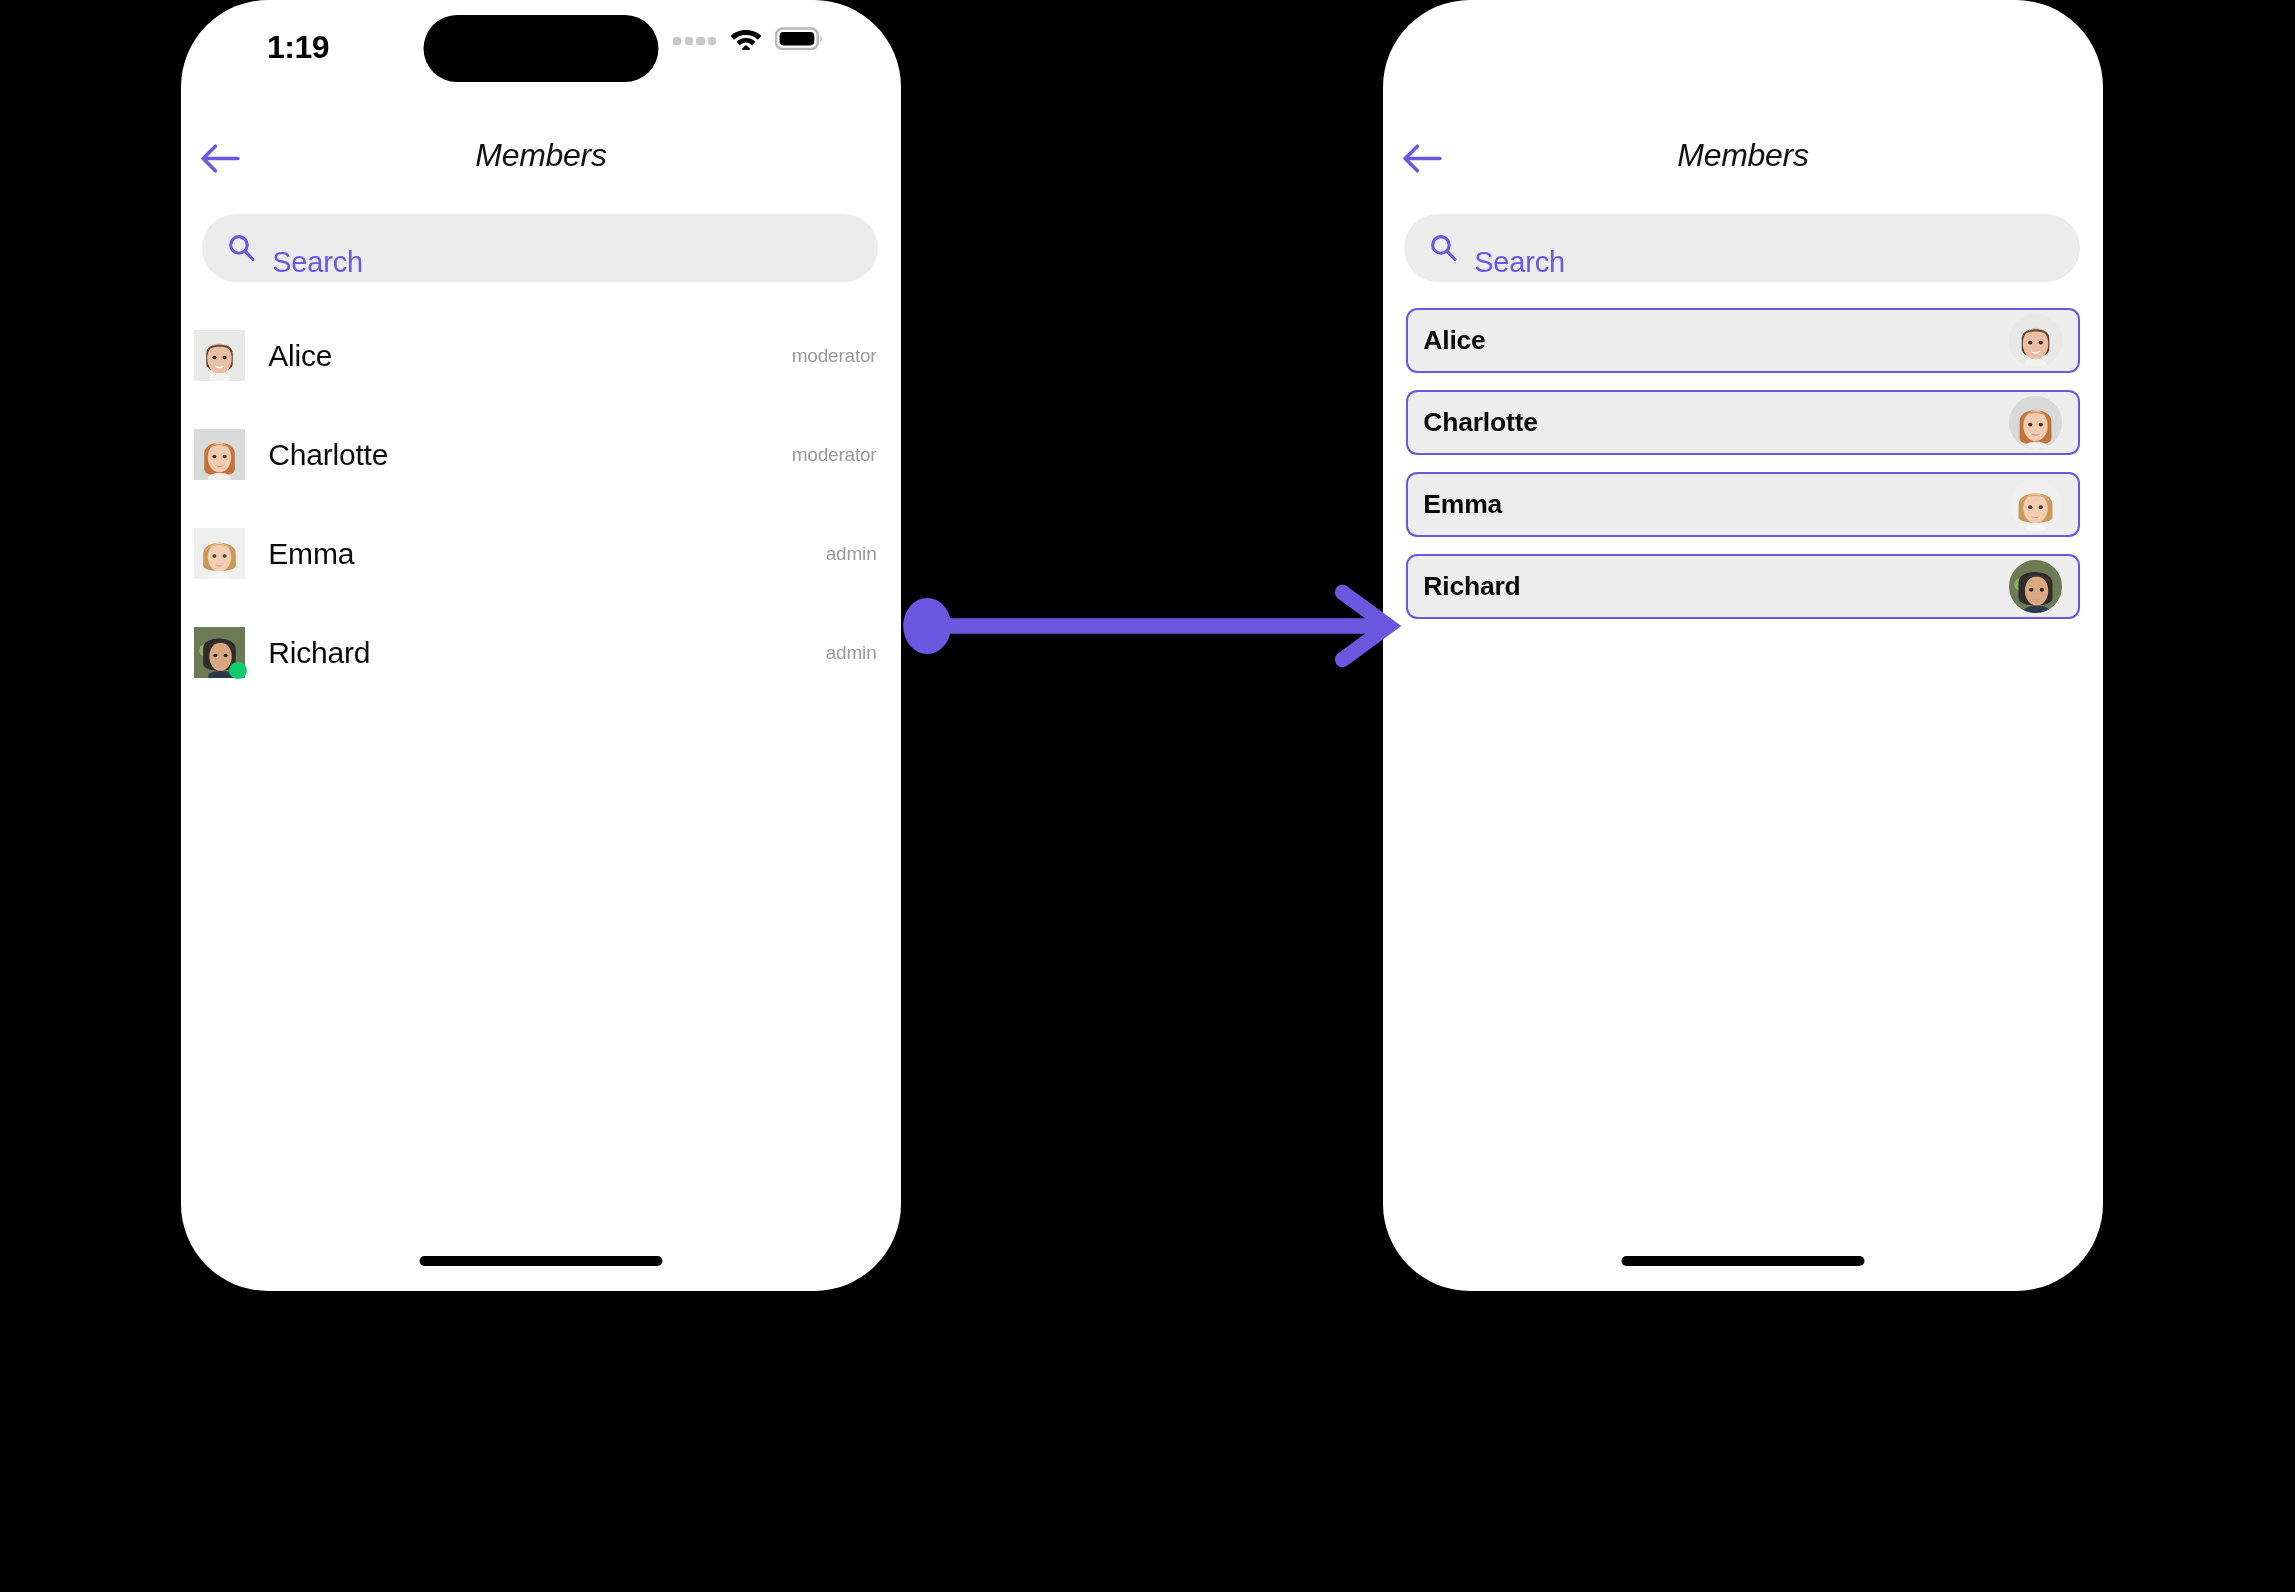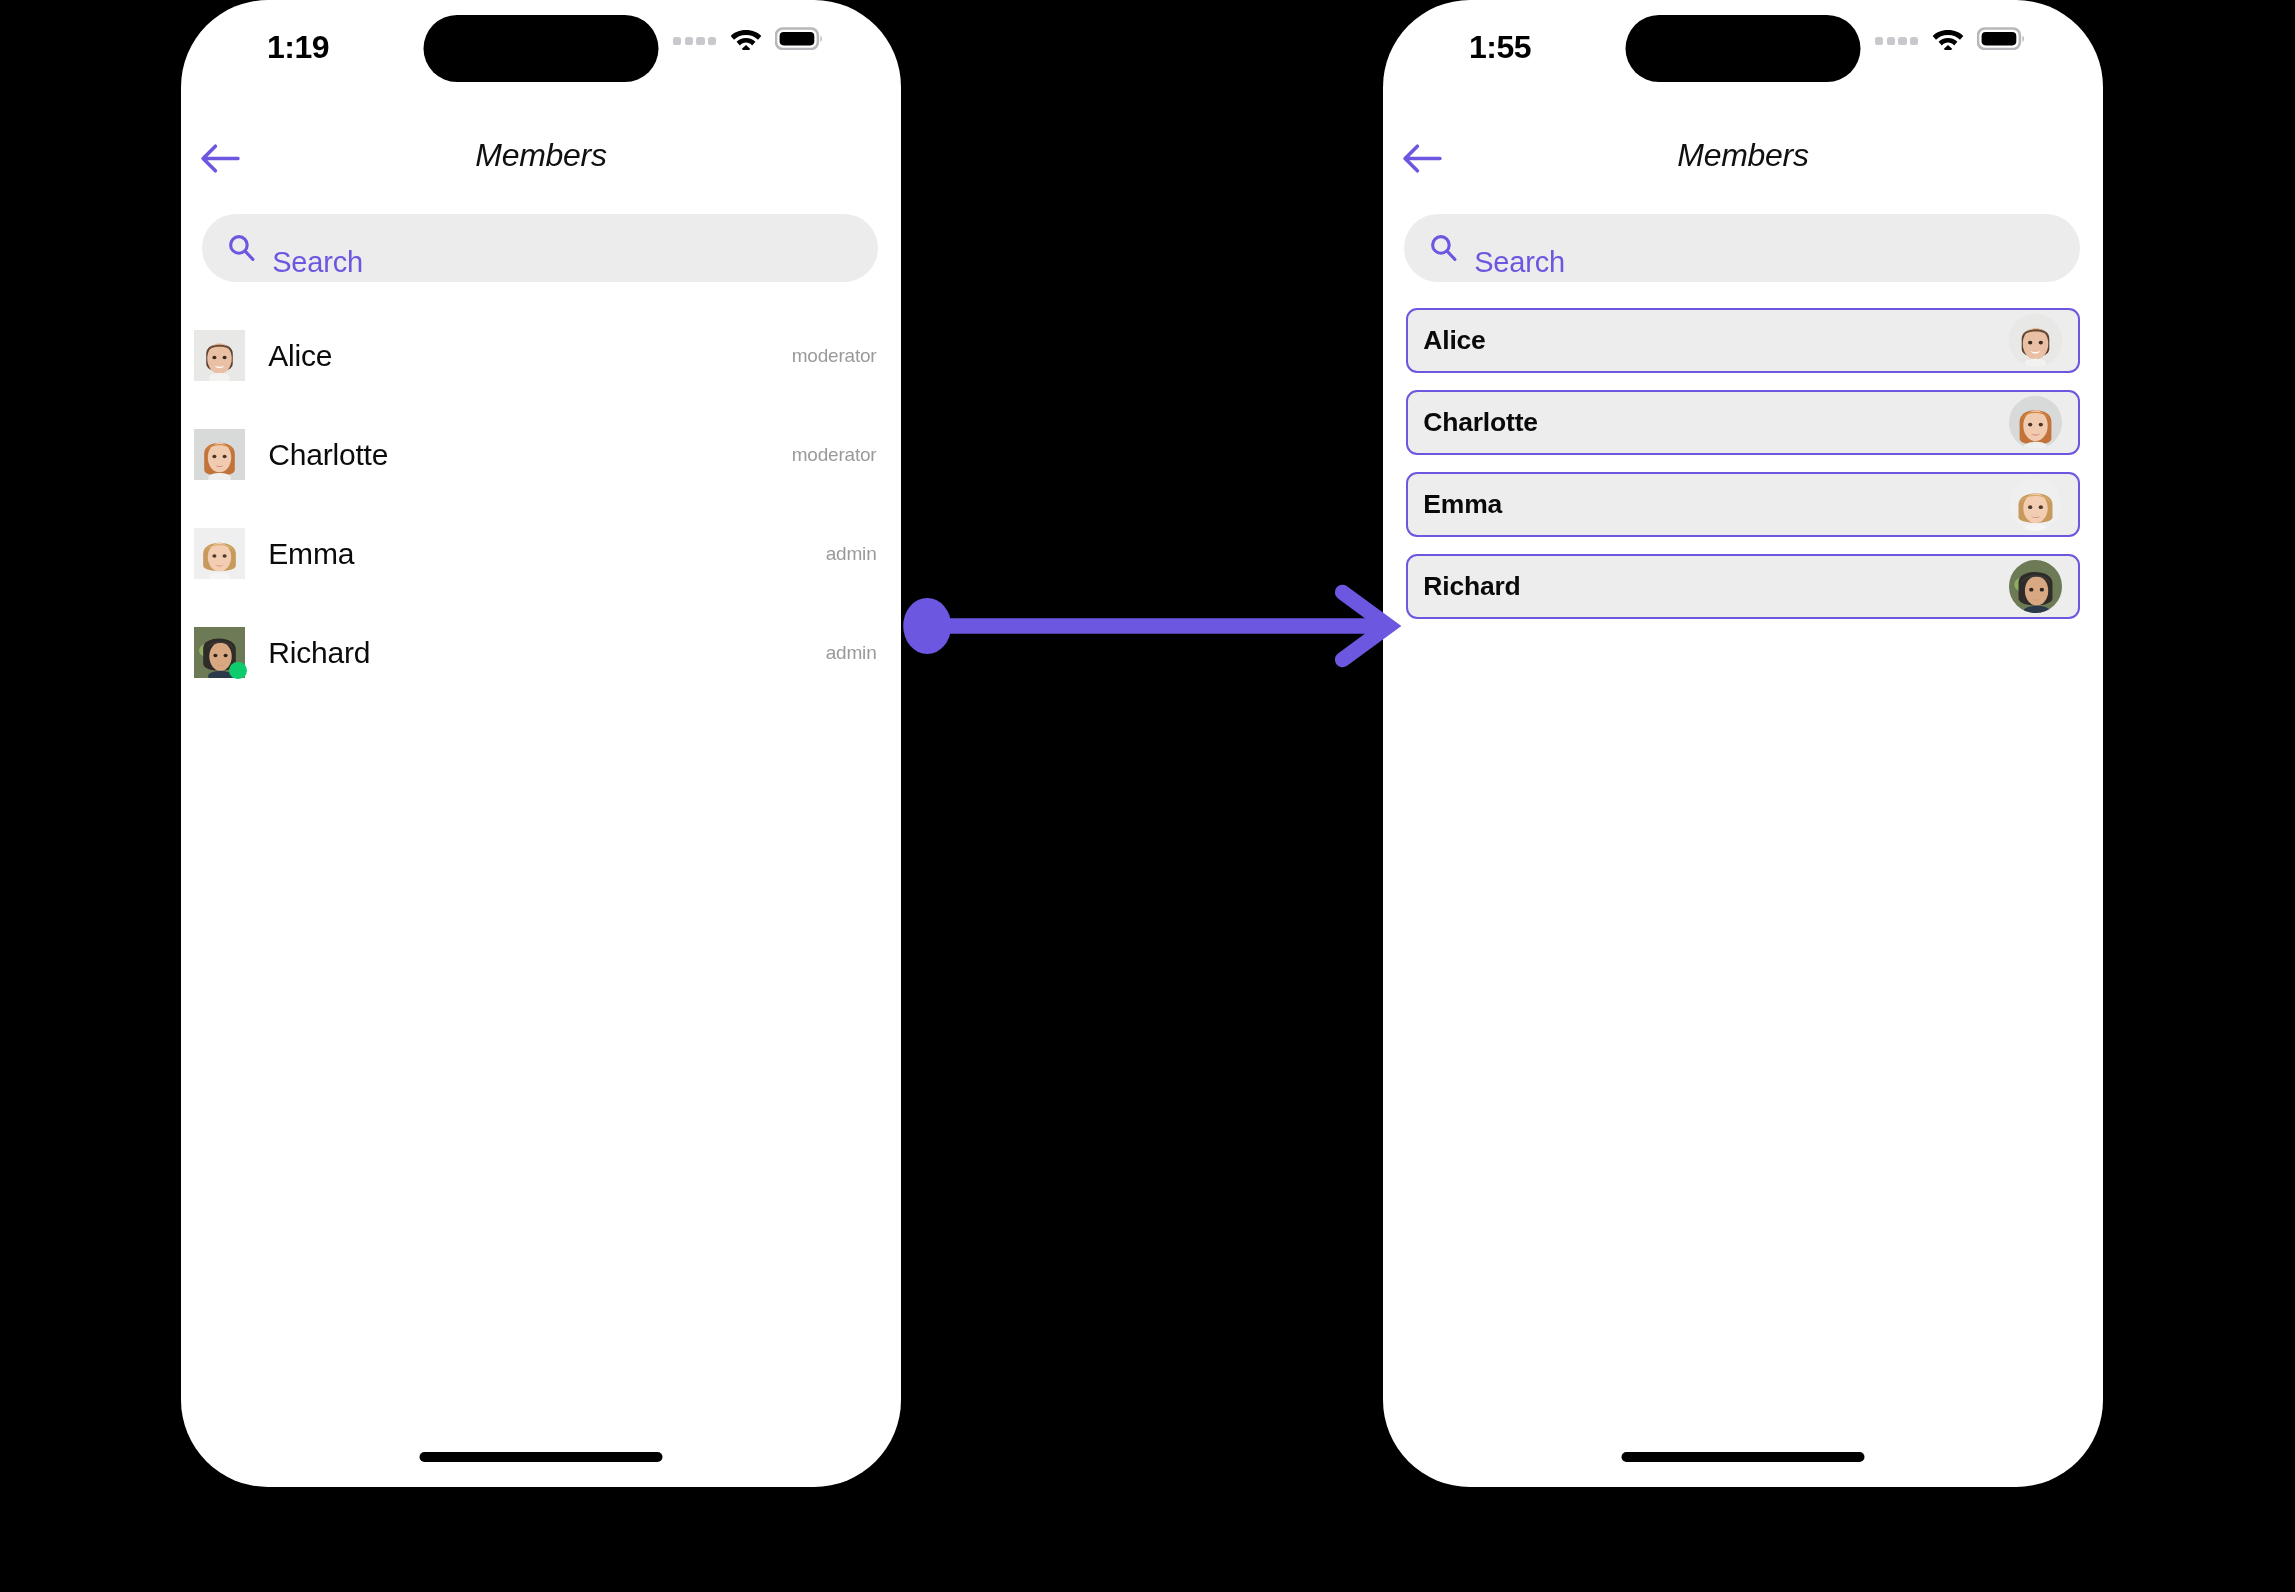--- a/index.html
+++ b/index.html
@@ -15,21 +15,21 @@
     width: 2295px;
     height: 1593px;
     background: #000000;
   }
 
   
   .phone {
     position: absolute;
     top: 0;
     width: 720px;
-    height: 1487px;
+    height: 1291px;
     background: #ffffff;
     border-radius: 87px;
     overflow: hidden;
   }
   .phone.left  { left: 181px; }
   .phone.right { left: 1383px; }
 
   
   .statusbar {
     position: absolute;
@@ -369,46 +369,20 @@
         <span class="member-role">admin</span>
       </div>
 
     </div>
 
     <div class="home-indicator"></div>
   </div>
 
   <div class="phone right">
 
-    <div class="statusbar">
-      <div class="clock">1:55</div>
-      <div class="dynamic-island"></div>
-      <div class="status-right">
-        <span class="cellular">
-          <i></i>
-            <i></i>
-            <i></i>
-            <i></i>
-        </span>
-        <span>
-          <svg class="wifi-icon" viewBox="0 0 62 46" xmlns="http://www.w3.org/2000/svg">
-            <path d="M31 6 C18 6 7.5 11 1 17.5 L7.5 25 C12.5 19.5 21 15.5 31 15.5 C41 15.5 49.5 19.5 54.5 25 L61 17.5 C54.5 11 44 6 31 6 Z" fill="#000"></path>
-            <path d="M31 21.5 C23.5 21.5 17 24.5 12.5 29 L19 36 C22.5 32.5 26.5 30.5 31 30.5 C35.5 30.5 39.5 32.5 43 36 L49.5 29 C45 24.5 38.5 21.5 31 21.5 Z" fill="#000"></path>
-            <path d="M31 35 L22.5 43 C25 45.5 28 46 31 46 C34 46 37 45.5 39.5 43 Z" fill="#000"></path>
-          </svg>
-        </span>
-        <span>
-          <svg class="battery-icon" viewBox="0 0 96 46" xmlns="http://www.w3.org/2000/svg">
-            <rect x="2" y="3" width="82" height="40" rx="13" ry="13" fill="none" stroke="#b8b8bc" stroke-width="5"></rect>
-            <rect x="9" y="10" width="68" height="26" rx="8" ry="8" fill="#000"></rect>
-            <path d="M89 17 C93 18.5 93 27.5 89 29 Z" fill="#b8b8bc"></path>
-          </svg>
-        </span>
-      </div>
-    </div>
 
     <div class="navbar">
       <div class="back-btn">
         <span>
           <svg viewBox="0 0 78 64" xmlns="http://www.w3.org/2000/svg">
             <path d="M30 8 L6 32 L30 56 M6 32 L74 32" fill="none" stroke="#6b57e0" stroke-width="7" stroke-linecap="round" stroke-linejoin="round"></path>
           </svg>
         </span>
       </div>
       <div class="nav-title">Members</div>

